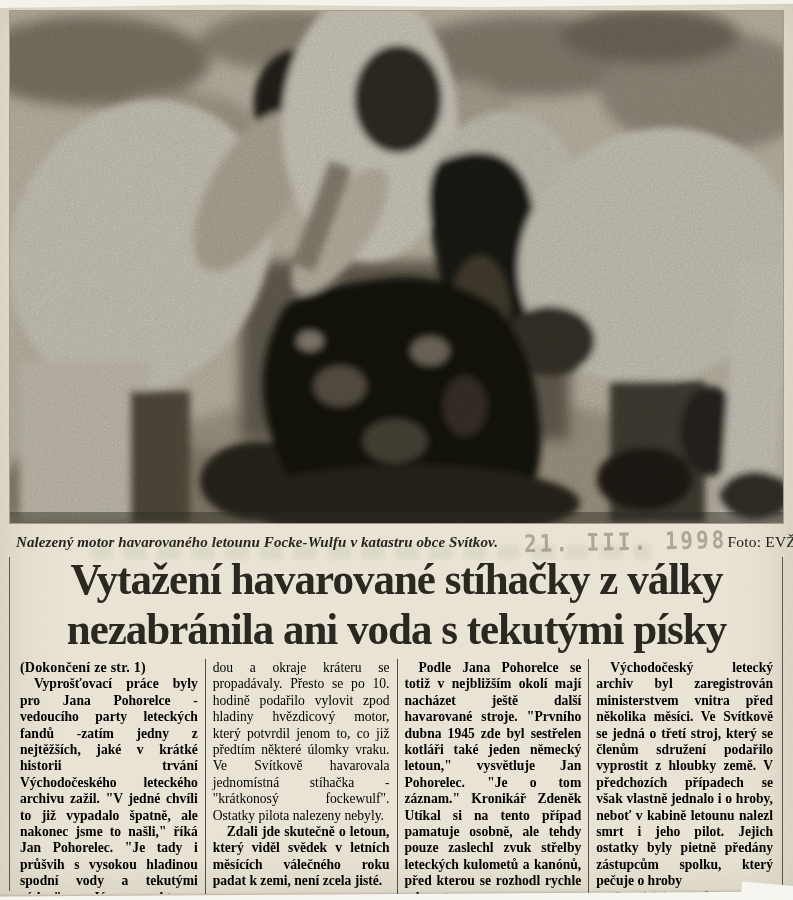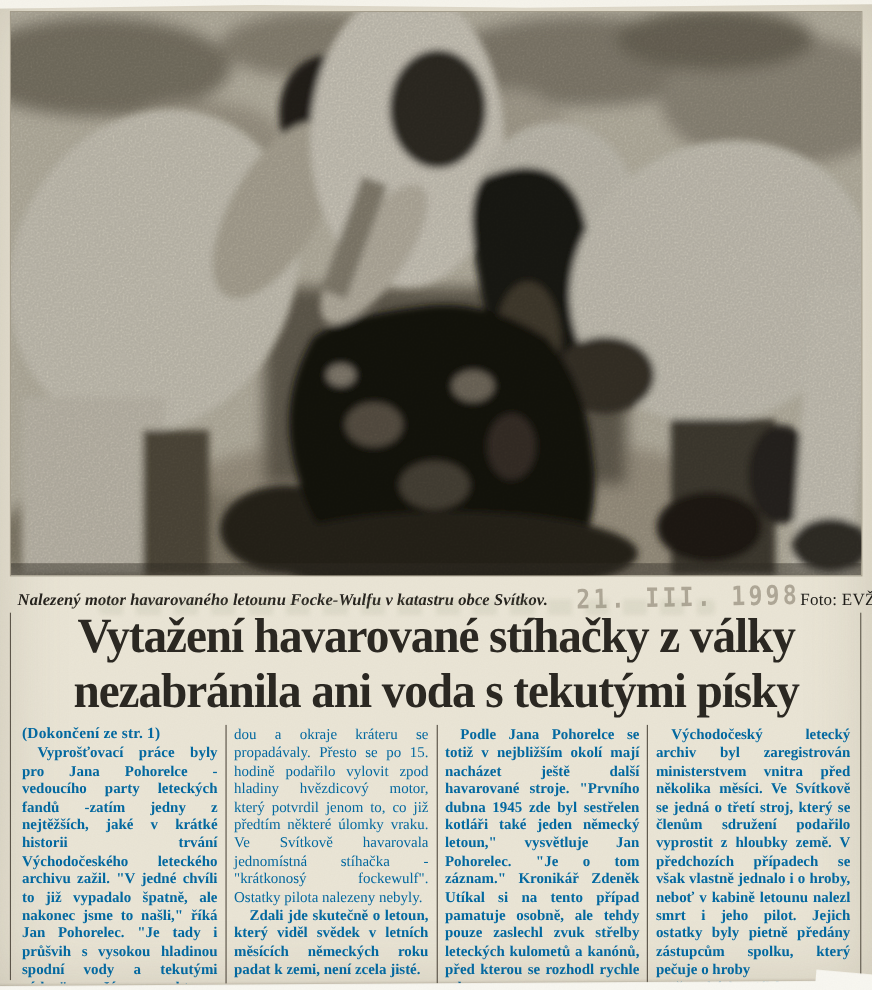--- a/index.html
+++ b/index.html
@@ -12,21 +12,21 @@
   }
   
   .photo-wrap{
     position:absolute;left:10px;top:11px;width:773px;height:512px;
     background:#c9c3b2;outline:1px solid #a49d8c;
   }
   .photo-wrap svg{display:block;width:100%;height:100%;}
   
   .caption-row{
     position:absolute;left:16px;top:529px;width:761px;height:26px;
-    display:flex;align-items:flex-end;white-space:nowrap;
+    display:flex;align-items:center;white-space:nowrap;
   }
   .caption{
     font-style:italic;font-weight:bold;font-size:15px;letter-spacing:.1px;
     color:#26231e;flex:0 0 auto;
   }
   .stamp{
     font-family:"DejaVu Sans Mono",monospace;font-weight:bold;
     font-size:21px;letter-spacing:3px;color:#a59d8c;
     transform:rotate(-1.2deg) scaleY(1.15);
     margin-left:26px;flex:0 0 auto;opacity:.85;
@@ -54,21 +54,21 @@
   .rule-left{left:9px;top:557px;height:334px;}
   .rule-right{right:10px;top:557px;height:334px;}
   
   .body-cols{
     position:absolute;left:13px;top:659px;width:767px;height:235px;
     display:grid;grid-template-columns:1fr 1fr 1fr 1fr;
   }
   .col{
     padding:1px 7px 0 7px;overflow:hidden;
     font-size:13.6px;line-height:16.4px;text-align:justify;
-    color:#0369a1;
+    color:#000000;
   }
   .col + .col{border-left:1px solid #544d41;}
   .col p{margin:0;}
   p.lead{font-weight:bold;font-size:14px;letter-spacing:.2px;}
   p.indent{text-indent:14px;font-weight:bold;}
   .lastline{display:flex;justify-content:center;}
   .sig{font-weight:bold;margin-left:24px;}
   
   .tear-top{
     position:absolute;left:0;top:0;width:793px;height:10px;background:#f6f4ec;
@@ -188,22 +188,22 @@
 
   <div class="rule rule-left"></div>
   <div class="rule rule-right"></div>
 
   <div class="body-cols">
     <div class="col">
       <p class="lead">(Dokončení ze str. 1)</p>
       <p class="indent">Vyprošťovací práce byly pro Jana Pohorelce - vedoucího party leteckých fandů -zatím jedny z nejtěžších, jaké v krátké historii trvání Východočeského leteckého archivu zažil. "V jedné chvíli to již vypadalo špatně, ale nakonec jsme to našli," říká Jan Pohorelec. "Je tady i průšvih s vysokou hladinou spodní vody a tekutými písky." Jáma, kterou vyhloubila ruka bagru, se neustále plnila vo-</p>
     </div>
     <div class="col">
-      <p>dou a okraje kráteru se propadávaly. Přesto se po 15. hodině podařilo vylovit zpod hladiny hvězdicový motor, který potvrdil jenom to, co již předtím některé úlomky vraku. Ve Svítkově havarovala jednomístná stíhačka - "krátkonosý fockewulf". Ostatky pilota nalezeny nebyly.</p>
-      <p class="indent">Zdali jde skutečně o letoun, který viděl svědek v letních měsících německých roku padat k zemi, není zcela jisté.</p>
+      <p>dou a okraje kráteru se propadávaly. Přesto se po 10. hodině podařilo vylovit zpod hladiny hvězdicový motor, který potvrdil jenom to, co již předtím některé úlomky vraku. Ve Svítkově havarovala jednomístná stíhačka - "krátkonosý fockewulf". Ostatky pilota nalezeny nebyly.</p>
+      <p class="indent">Zdali jde skutečně o letoun, který viděl svědek v letních měsících válečného roku padat k zemi, není zcela jisté.</p>
     </div>
     <div class="col">
       <p class="indent">Podle Jana Pohorelce se totiž v nejbližším okolí mají nacházet ještě další havarované stroje. "Prvního dubna 1945 zde byl sestřelen kotláři také jeden německý letoun," vysvětluje Jan Pohorelec. "Je o tom záznam." Kronikář Zdeněk Utíkal si na tento případ pamatuje osobně, ale tehdy pouze zaslechl zvuk střelby leteckých kulometů a kanónů, před kterou se rozhodl rychle schovat.</p>
     </div>
     <div class="col">
       <p class="indent">Východočeský letecký archiv byl zaregistrován ministerstvem vnitra před několika měsíci. Ve Svítkově se jedná o třetí stroj, který se členům sdružení podařilo vyprostit z hloubky země. V předchozích případech se však vlastně jednalo i o hroby, neboť v kabině letounu nalezl smrt i jeho pilot. Jejich ostatky byly pietně předány zástupcům spolku, který pečuje o hroby</p>
       <div class="lastline">
         <span>německých vojáků.</span>
         <span class="sig">(pd)</span>
       </div>

